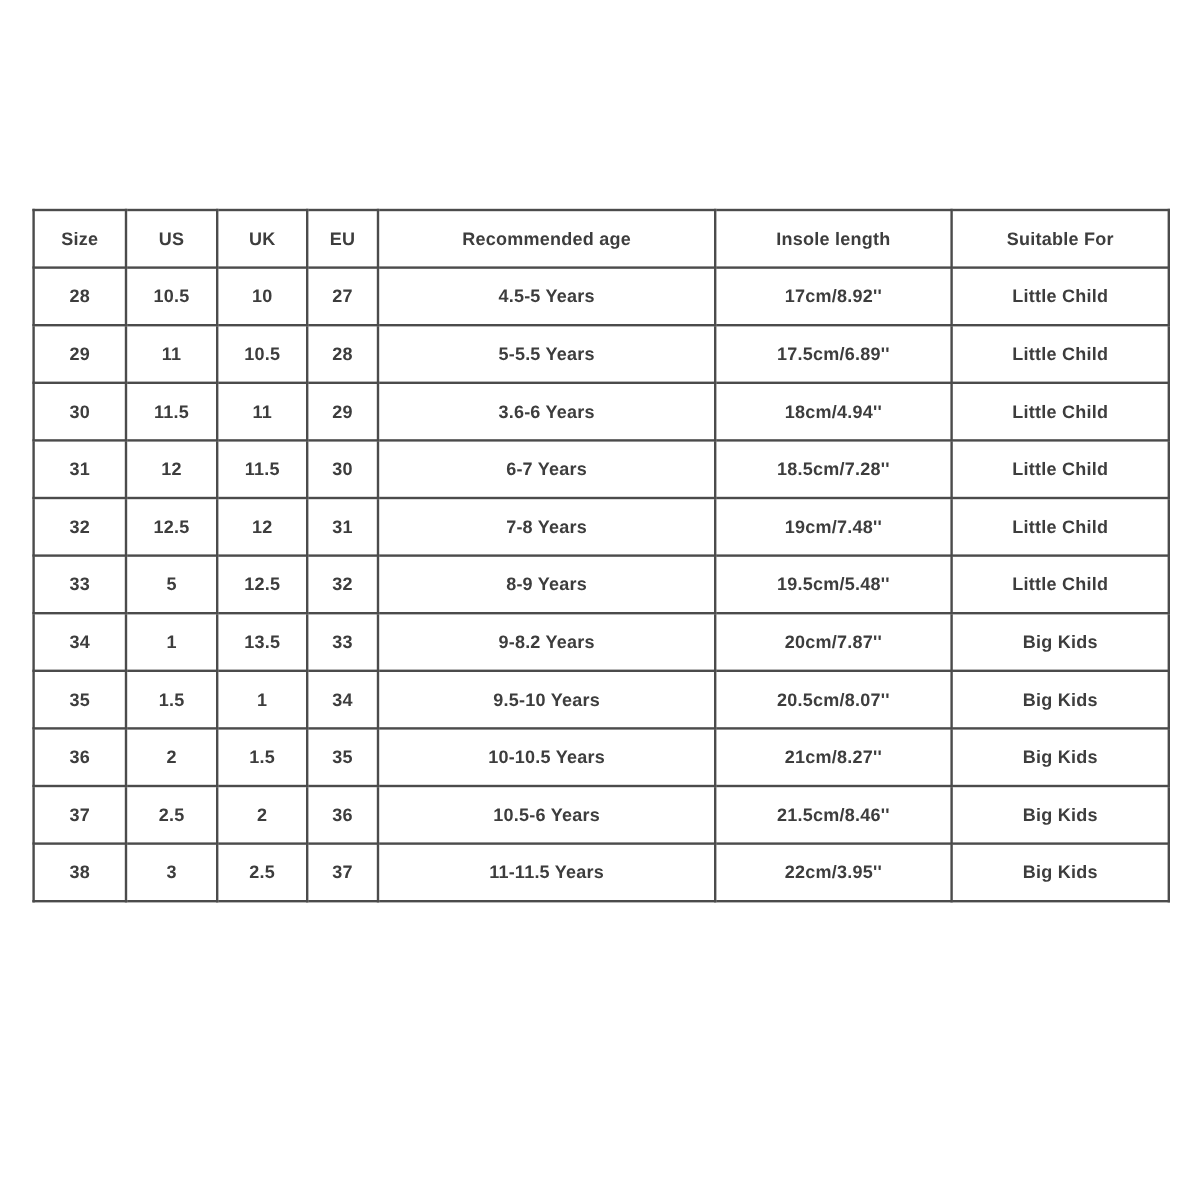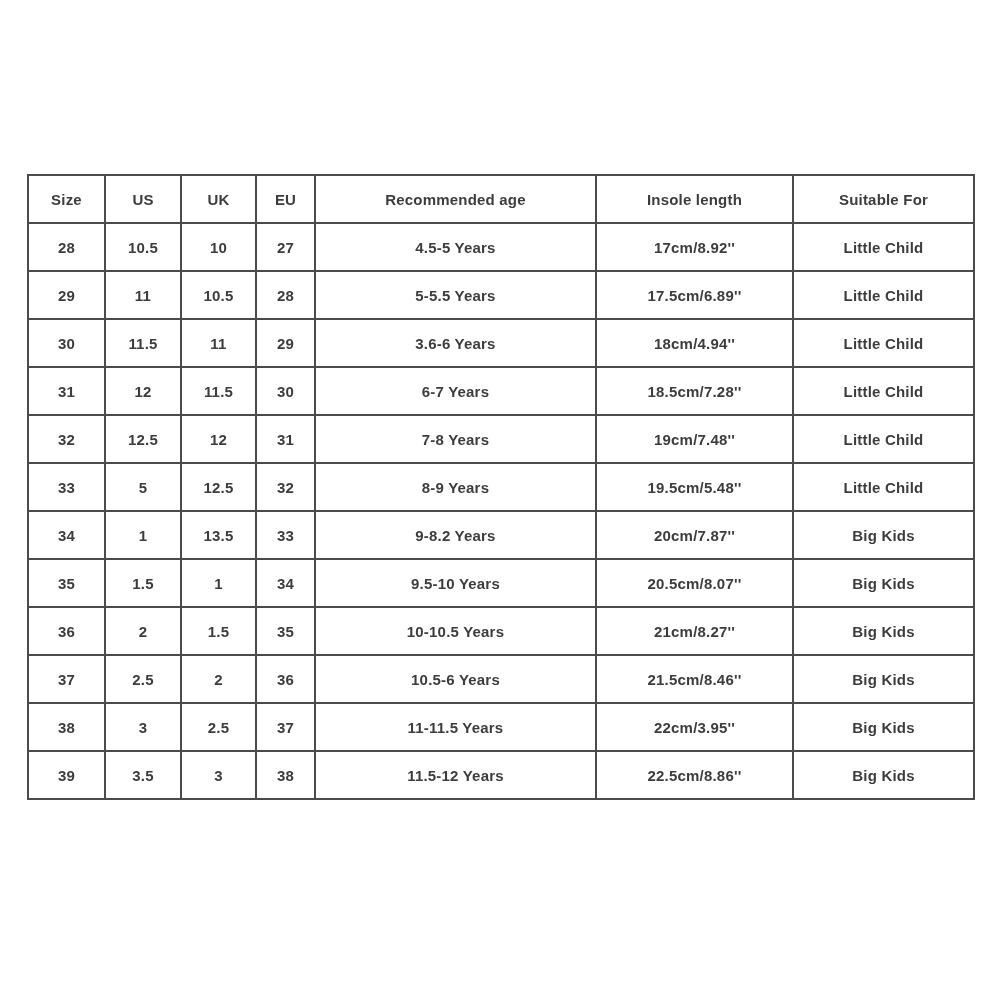--- a/index.html
+++ b/index.html
@@ -162,25 +162,16 @@
           </tr>
           <tr>
             <td>38</td>
             <td>3</td>
             <td>2.5</td>
             <td>37</td>
             <td>11-11.5 Years</td>
             <td>22cm/3.95''</td>
             <td>Big Kids</td>
           </tr>
-          <tr>
-            <td>39</td>
-            <td>3.5</td>
-            <td>3</td>
-            <td>38</td>
-            <td>11.5-12 Years</td>
-            <td>22.5cm/8.86''</td>
-            <td>Big Kids</td>
-          </tr>
         </tbody>
     </table>
   </div>
 </div>
 
 </body></html>

